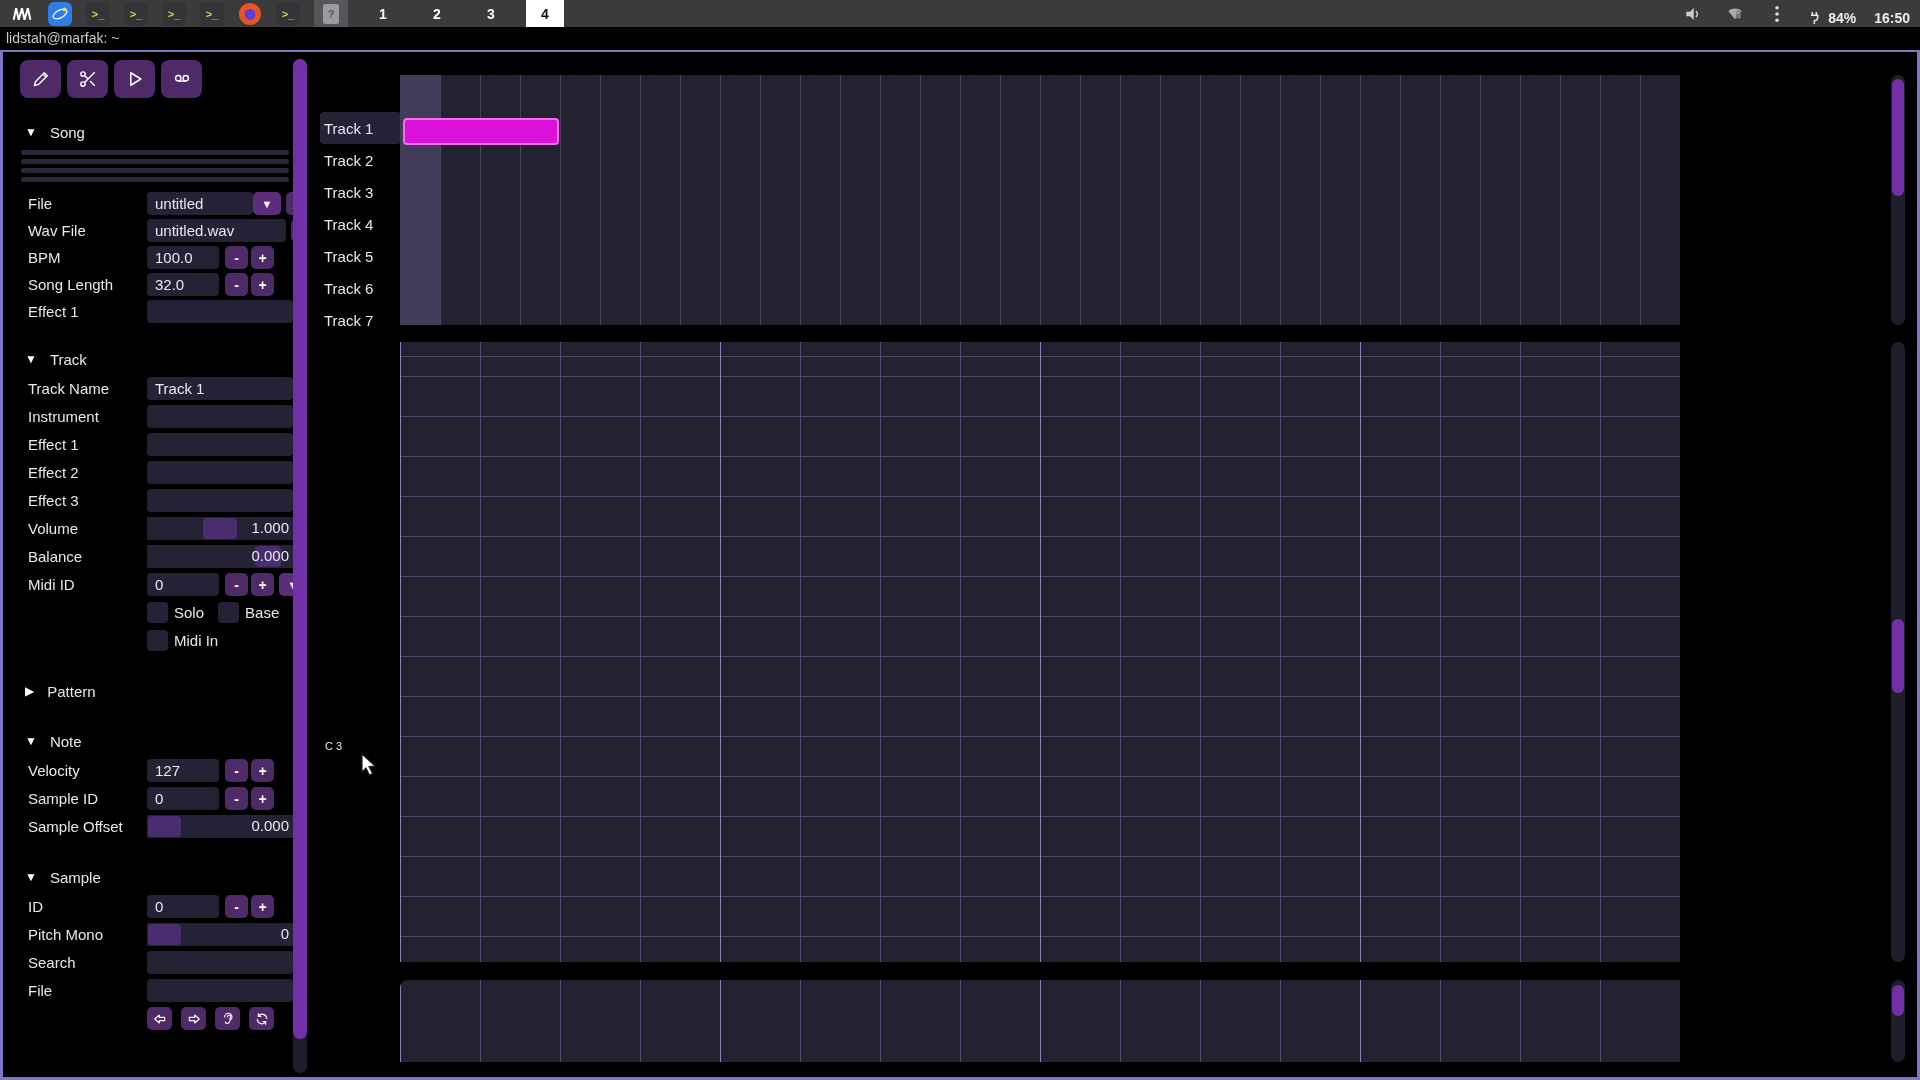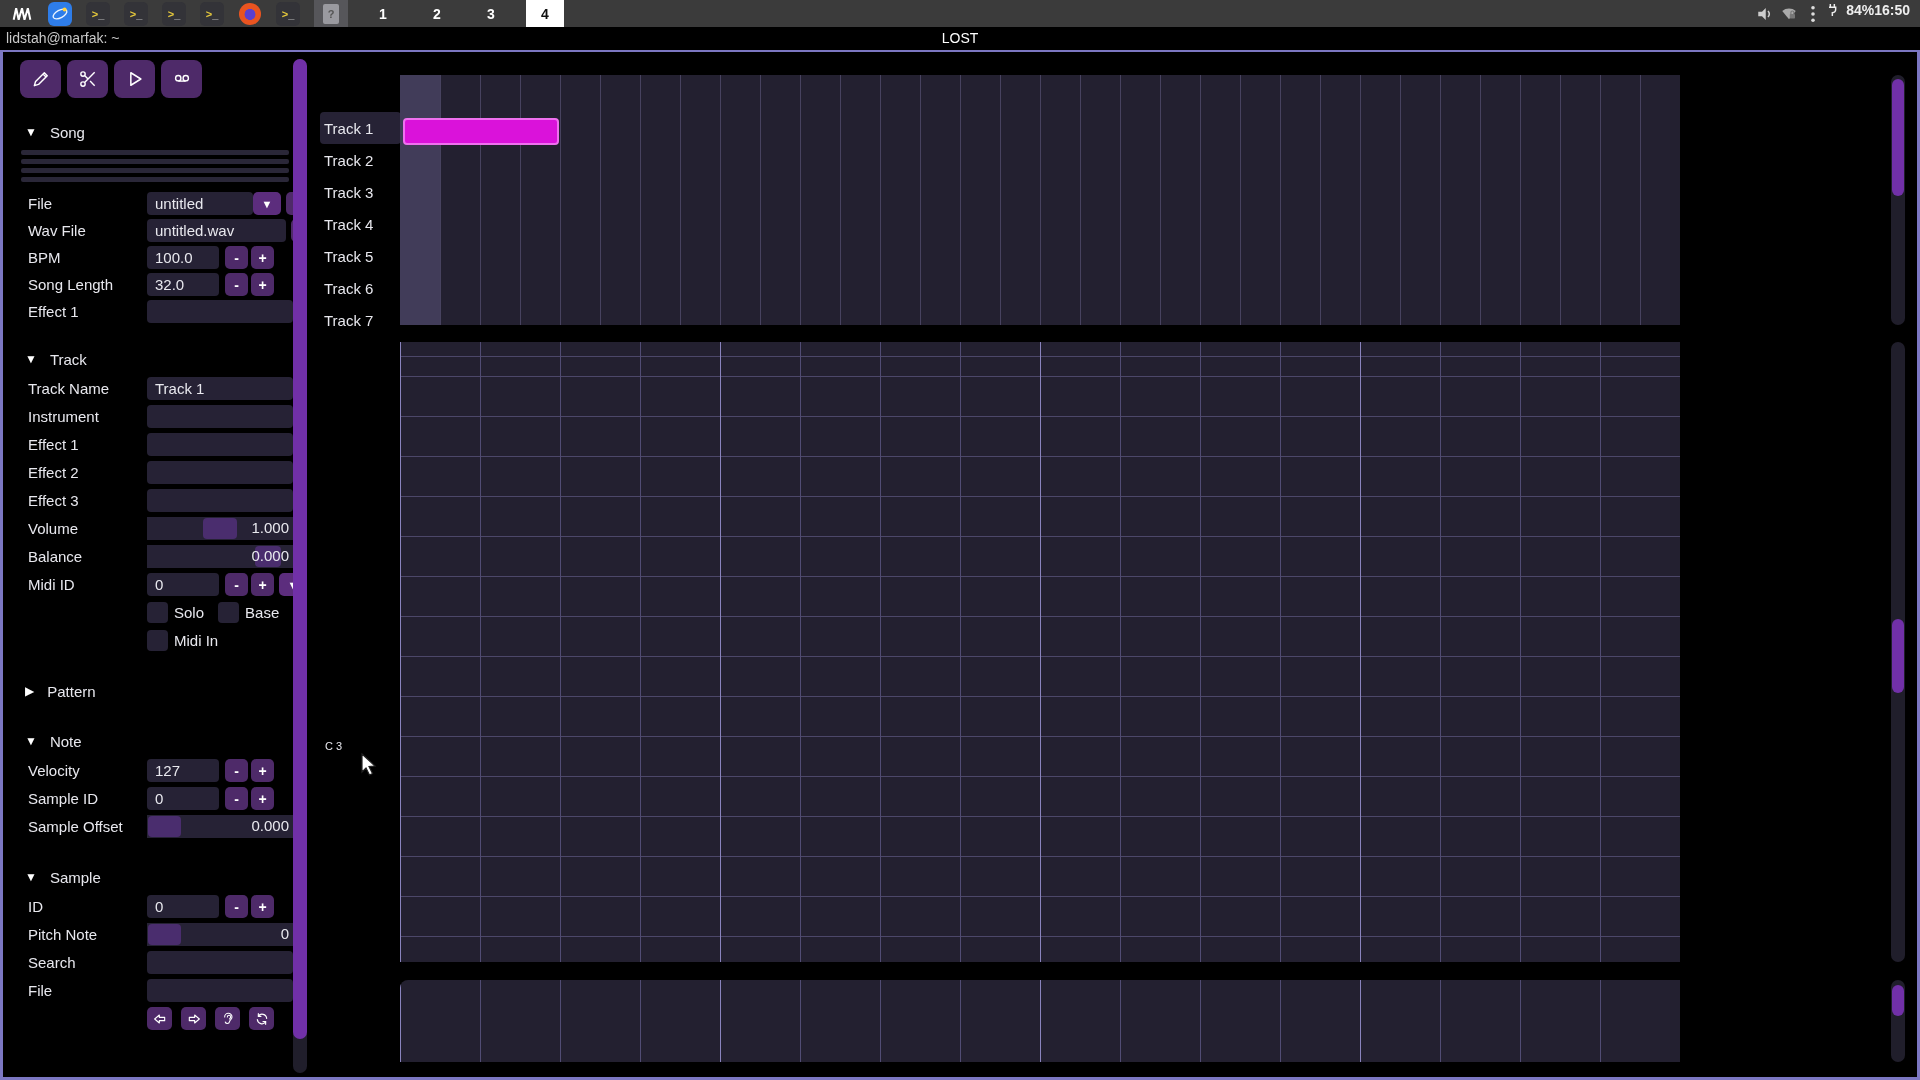--- a/index.html
+++ b/index.html
@@ -15,21 +15,21 @@
   .term-ic span.us { color:#c9c9c9; }
   .blue-ic { background:#2e7de9; border-radius:6px; }
   .ffx { width:22px; height:22px; border-radius:50%;
          background:radial-gradient(circle at 50% 52%, #5a3fd0 0 33%, #e95420 36% 72%, #ffcb00 100%); }
   .doc-cell { width:34px; height:27px; background:#56565a; display:flex; align-items:center; justify-content:center; }
   .doc-ic { width:16px; height:20px; background:#9a9aa0; border-radius:2px; font-size:11px; color:#555;
             display:flex; align-items:center; justify-content:center; font-weight:bold; }
   .ws { width:38px; height:27px; display:flex; align-items:center; justify-content:center;
         color:#fff; font-size:14px; font-weight:bold; margin-left:2px; }
   .ws.active { background:#fff; color:#111; }
-  .tb-right { margin-left:auto; display:flex; align-items:flex-start; padding-right:10px;
+  .tb-right { margin-left:auto; display:flex; align-items:flex-end; gap:18px; padding-right:10px;
               color:#eee; font-size:14px; font-weight:bold; }
   .batt { display:flex; align-items:center; gap:5px; }
 
   
   .titlebar { position:absolute; top:27px; left:0; width:1920px; height:30px; background:#000; }
   .tb-user { position:absolute; left:6px; top:3px; color:#c9c9c9; font-size:14px; }
   .tb-title { position:absolute; left:0; right:0; top:3px; text-align:center; color:#fff; font-size:14px; }
 
   
   .window { position:absolute; top:50px; left:0; width:1920px; height:1030px; background:#000;
@@ -170,21 +170,20 @@
           <path d="M8 3v5M14 3v5M6 8h10v3a5 5 0 0 1-5 5v5" fill="none" stroke="#eee" stroke-width="2.2"></path>
         </svg>
       <span>84%</span>
     </span>
     <span>16:50</span>
   </div>
 </div>
 
 <div class="titlebar">
   <span class="tb-user">lidstah@marfak: ~</span>
-  <span class="tb-title">LOST</span>
 </div>
 
 <div class="window">
 
   <div class="sidebar">
     <div class="toolbar">
       <div class="tool-btn">
         <svg width="20" height="20" viewBox="0 0 24 24">
             <path d="M4 20l1.5-5L16 4.5 19.5 8 9 18.5 4 20z M14.5 6l3.5 3.5" fill="none" stroke="#fff" stroke-width="1.7" stroke-linejoin="round"></path>
           </svg>
@@ -358,21 +357,21 @@
         <span class="tri">▼</span>
         <span>Sample</span>
       </div>
       <div class="row">
         <span class="lbl">ID</span>
         <span class="field w72">0</span>
         <span class="sq ml6">-</span>
         <span class="sq ml3">+</span>
       </div>
       <div class="row">
-        <span class="lbl">Pitch Note</span>
+        <span class="lbl">Pitch Mono</span>
         <span class="slider">
           <span class="handle" style="left:1px; width:33px;"></span>
           <span class="sl-val">0</span>
         </span>
       </div>
       <div class="row">
         <span class="lbl">Search</span>
         <span class="field w146"></span>
       </div>
       <div class="row">

